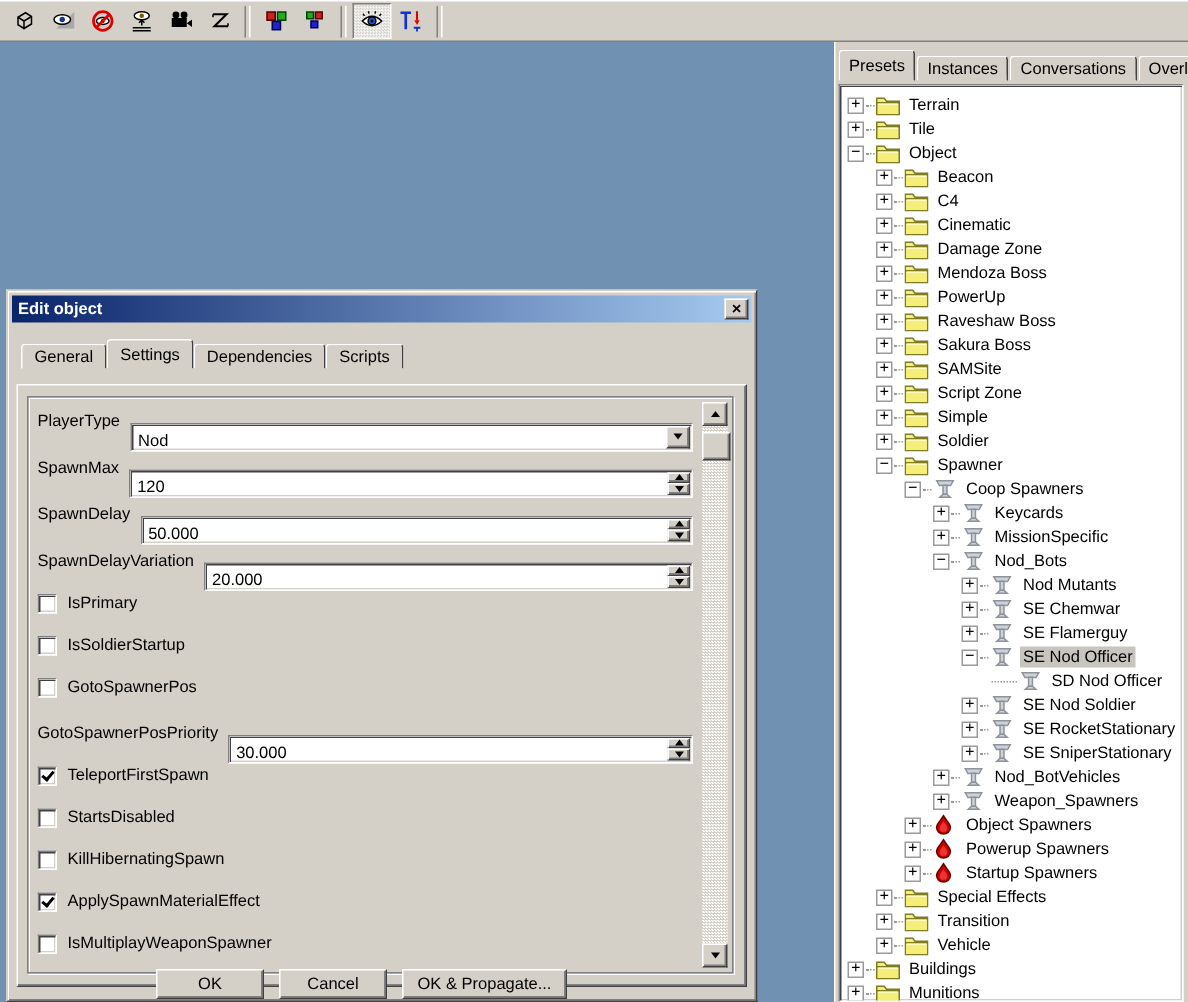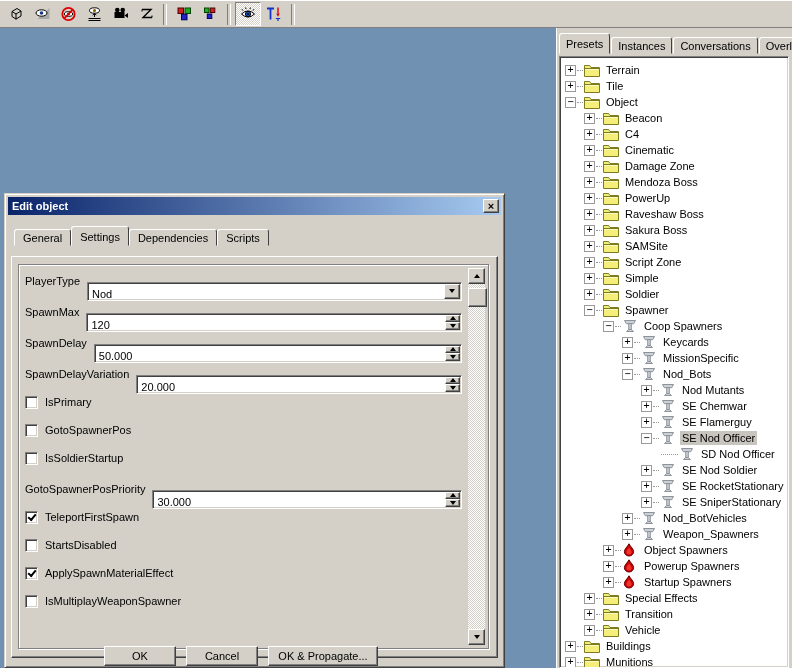--- a/index.html
+++ b/index.html
@@ -755,25 +755,25 @@
                   </button>
                 </span>
               </div>
             </div>
             <div class="frow check">
               <button class="checkbox"></button>
               <span class="flabel">IsPrimary</span>
             </div>
             <div class="frow check">
               <button class="checkbox"></button>
-              <span class="flabel">GotoSpawnerPos</span>
+              <span class="flabel">IsSoldierStartup</span>
             </div>
             <div class="frow check">
               <button class="checkbox"></button>
-              <span class="flabel">IsSoldierStartup</span>
+              <span class="flabel">GotoSpawnerPos</span>
             </div>
             <div class="frow input">
               <span class="flabel">GotoSpawnerPosPriority</span>
               <div class="fval">
                 <span>30.000</span>
                 <span class="spin">
                   <button class="raised-sm">
                     <span class="arr-up"></span>
                   </button>
                   <button class="raised-sm">
@@ -784,20 +784,24 @@
             </div>
             <div class="frow check">
               <button class="checkbox checked"></button>
               <span class="flabel">TeleportFirstSpawn</span>
             </div>
             <div class="frow check">
               <button class="checkbox"></button>
               <span class="flabel">StartsDisabled</span>
             </div>
             <div class="frow check">
+              <button class="checkbox"></button>
+              <span class="flabel">KillHibernatingSpawn</span>
+            </div>
+            <div class="frow check">
               <button class="checkbox checked"></button>
               <span class="flabel">ApplySpawnMaterialEffect</span>
             </div>
             <div class="frow check">
               <button class="checkbox"></button>
               <span class="flabel">IsMultiplayWeaponSpawner</span>
             </div>
           </div>
         <div class="vscroll">
           <button class="sb-btn sb-up raised-sm">

